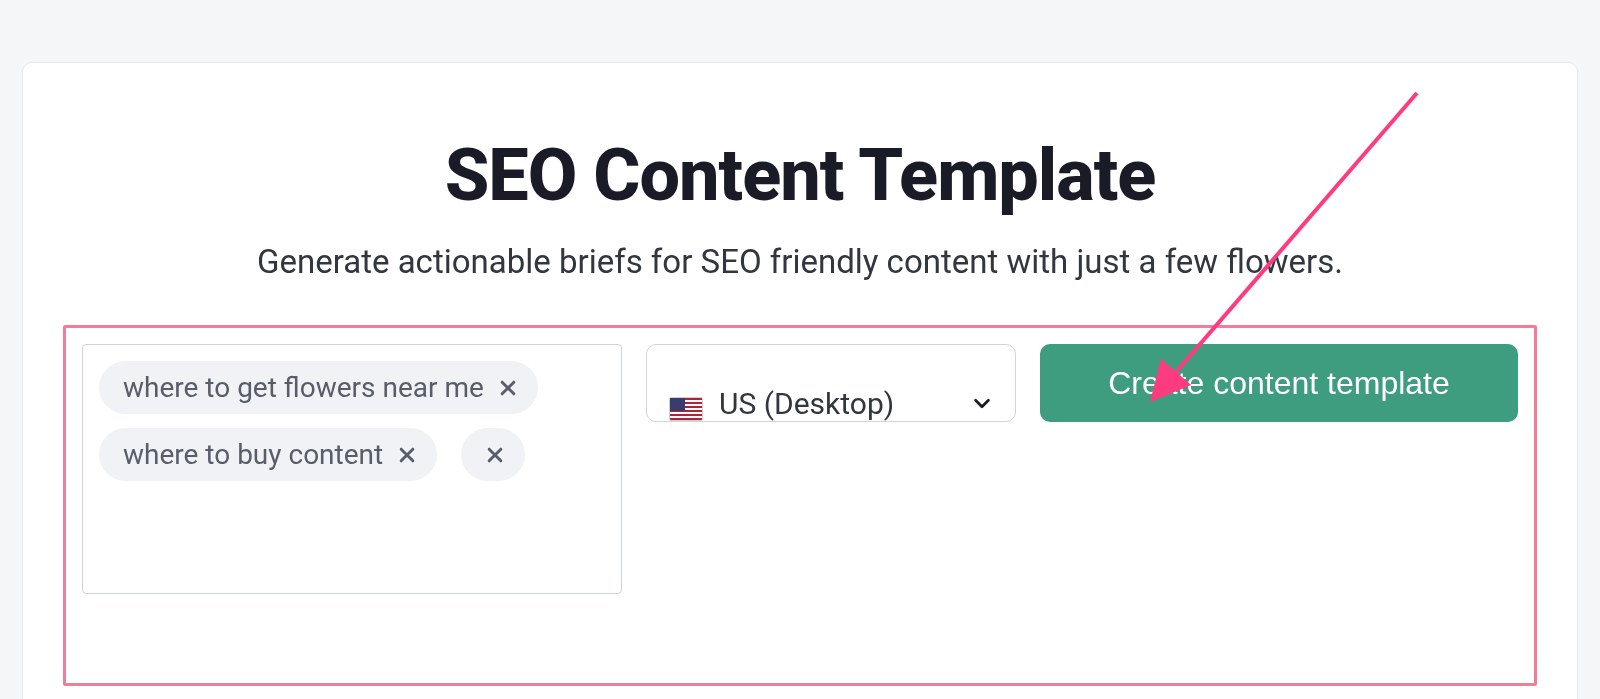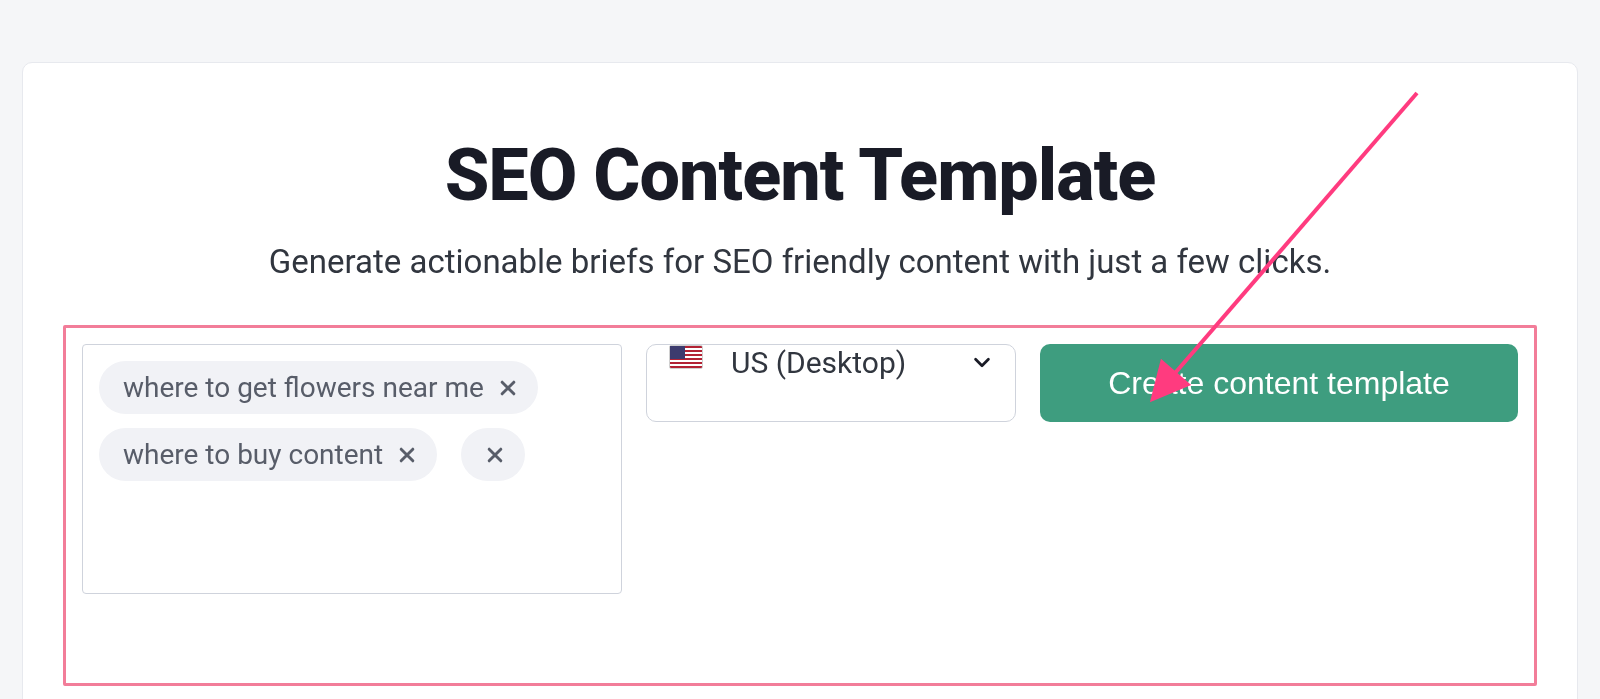--- a/index.html
+++ b/index.html
@@ -74,26 +74,26 @@
     color: #585d69;
     cursor: pointer;
   }
   .chip-close svg { width: 20px; height: 20px; stroke: #585d69; stroke-width: 3.5; stroke-linecap: round; }
   .locale-select {
     flex: 0 0 370px;
     height: 78px;
     border: 1px solid #cfd3dc;
     border-radius: 10px;
     display: flex;
-    align-items: flex-start;
+    align-items: flex-end;
     padding: 0 22px 0 22px;
     font-size: 30px;
     color: #31363f;
     cursor: pointer;
-    gap: 28px;
+    gap: 16px;
   }
   .locale-label { flex: 1; }
   .flag {
     width: 34px; height: 24px;
     display: inline-block;
     border: 1px solid #d0d0d0;
     position: relative;
     background:
       repeating-linear-gradient(#b22234 0 2px, #ffffff 2px 4px);
     border-radius: 2px;
@@ -136,21 +136,21 @@
   <svg class="arrow" width="340" height="330" viewBox="0 0 340 330">
     <defs>
       <marker id="ah" markerWidth="12" markerHeight="12" refX="6" refY="6" orient="auto">
         <path d="M1,1 L11,6 L1,11 Z" fill="#ff3b7f"></path>
       </marker>
     </defs>
     <line x1="320" y1="8" x2="66" y2="302" stroke="#ff3b7f" stroke-width="4" marker-end="url(#ah)"></line>
   </svg>
 
   <h1 class="title">SEO Content Template</h1>
-  <p class="subtitle">Generate actionable briefs for SEO friendly content with just a few clicks.</p>
+  <p class="subtitle">Generate actionable briefs for SEO friendly content with just a few flowers.</p>
 
   <div class="form-highlight">
 
     <div class="keywords-box">
       <span class="chip">
         <span>where to get flowers near me</span>
         <span class="chip-close">
           <svg viewBox="0 0 24 24">
               <path d="M5 5 L19 19 M19 5 L5 19"></path>
             </svg>

